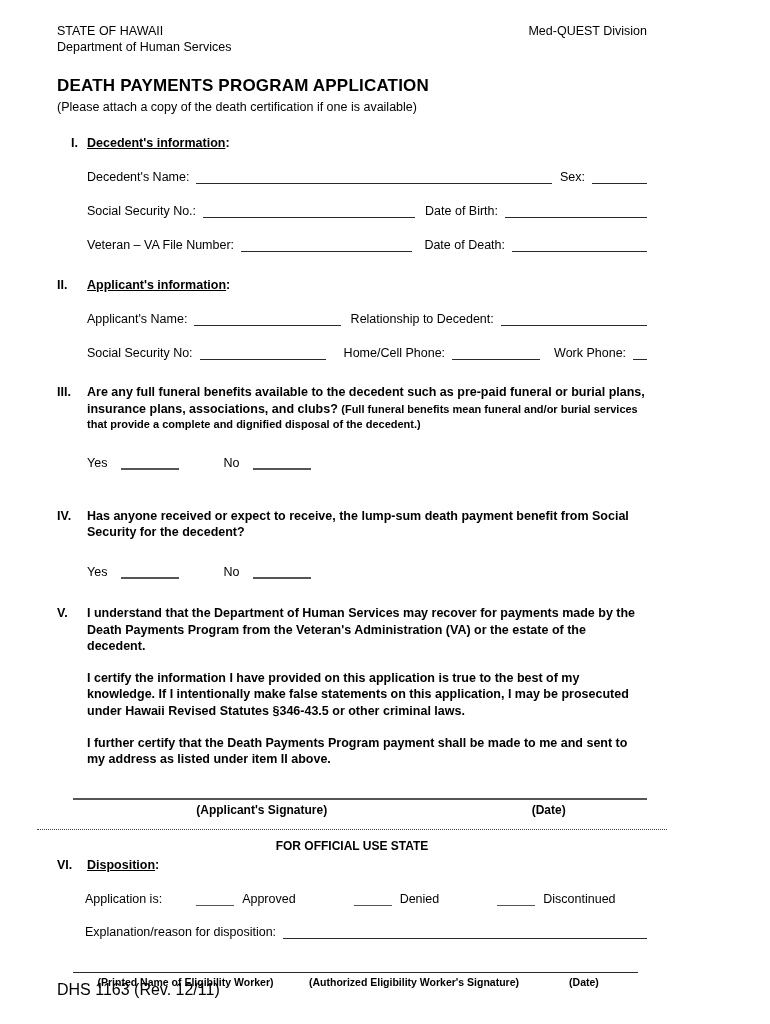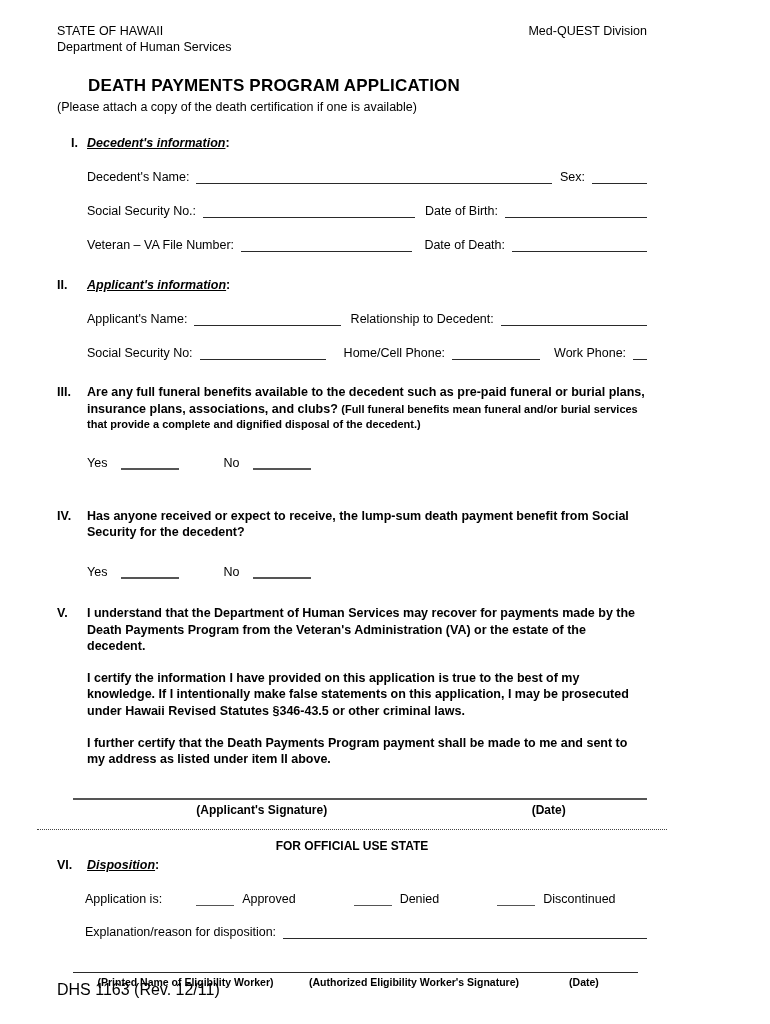--- a/index.html
+++ b/index.html
@@ -3,27 +3,27 @@
 <meta charset="utf-8">
 <style>
   html,body{margin:0;padding:0;background:#fff;}
   .page{
     width:704px;height:1024px;background:#fff;position:relative;
     font-family:"Liberation Sans",sans-serif;font-size:12.5px;color:#000;
     box-sizing:border-box;padding:24px 57px 0 57px;overflow:hidden;
     -webkit-font-smoothing:antialiased;
   }
   .hdr{display:flex;justify-content:space-between;align-items:flex-start;line-height:1.25;}
-  .title{font-size:17px;font-weight:bold;margin-top:21px;letter-spacing:.2px;margin-left:31px;}
+  .title{font-size:17px;font-weight:bold;margin-top:21px;letter-spacing:.2px;}
   .subtitle{margin-top:4px;}
   .sec{display:flex;align-items:baseline;}
   .num{width:30px;flex:0 0 30px;font-weight:bold;}
   .num.i1{text-align:right;padding-right:9px;box-sizing:border-box;}
   .sec-head{margin-top:22px;font-weight:bold;}
-  .head-u{text-decoration:underline;font-weight:bold;font-style:italic;}
+  .head-u{text-decoration:underline;font-weight:bold;}
   .frow{display:flex;align-items:flex-end;margin-top:20px;margin-left:30px;white-space:nowrap;}
   .lbl{white-space:nowrap;}
   .blank{display:inline-block;border-bottom:1.5px solid #2a2a2a;height:13px;margin-left:7px;}
   .grow{flex:1 1 auto;}
   .q{font-weight:bold;line-height:1.3;}
   .qnote{font-weight:bold;font-size:11px;}
   .yesno{display:flex;align-items:flex-end;margin:24px 0 0 30px;}
   .yesno .blank{border-bottom:2px solid #555;width:58px;margin-left:14px;}
   .yesno .no-lbl{margin-left:44px;}
   .vpara{line-height:1.3;font-weight:bold;margin-top:16px;}

